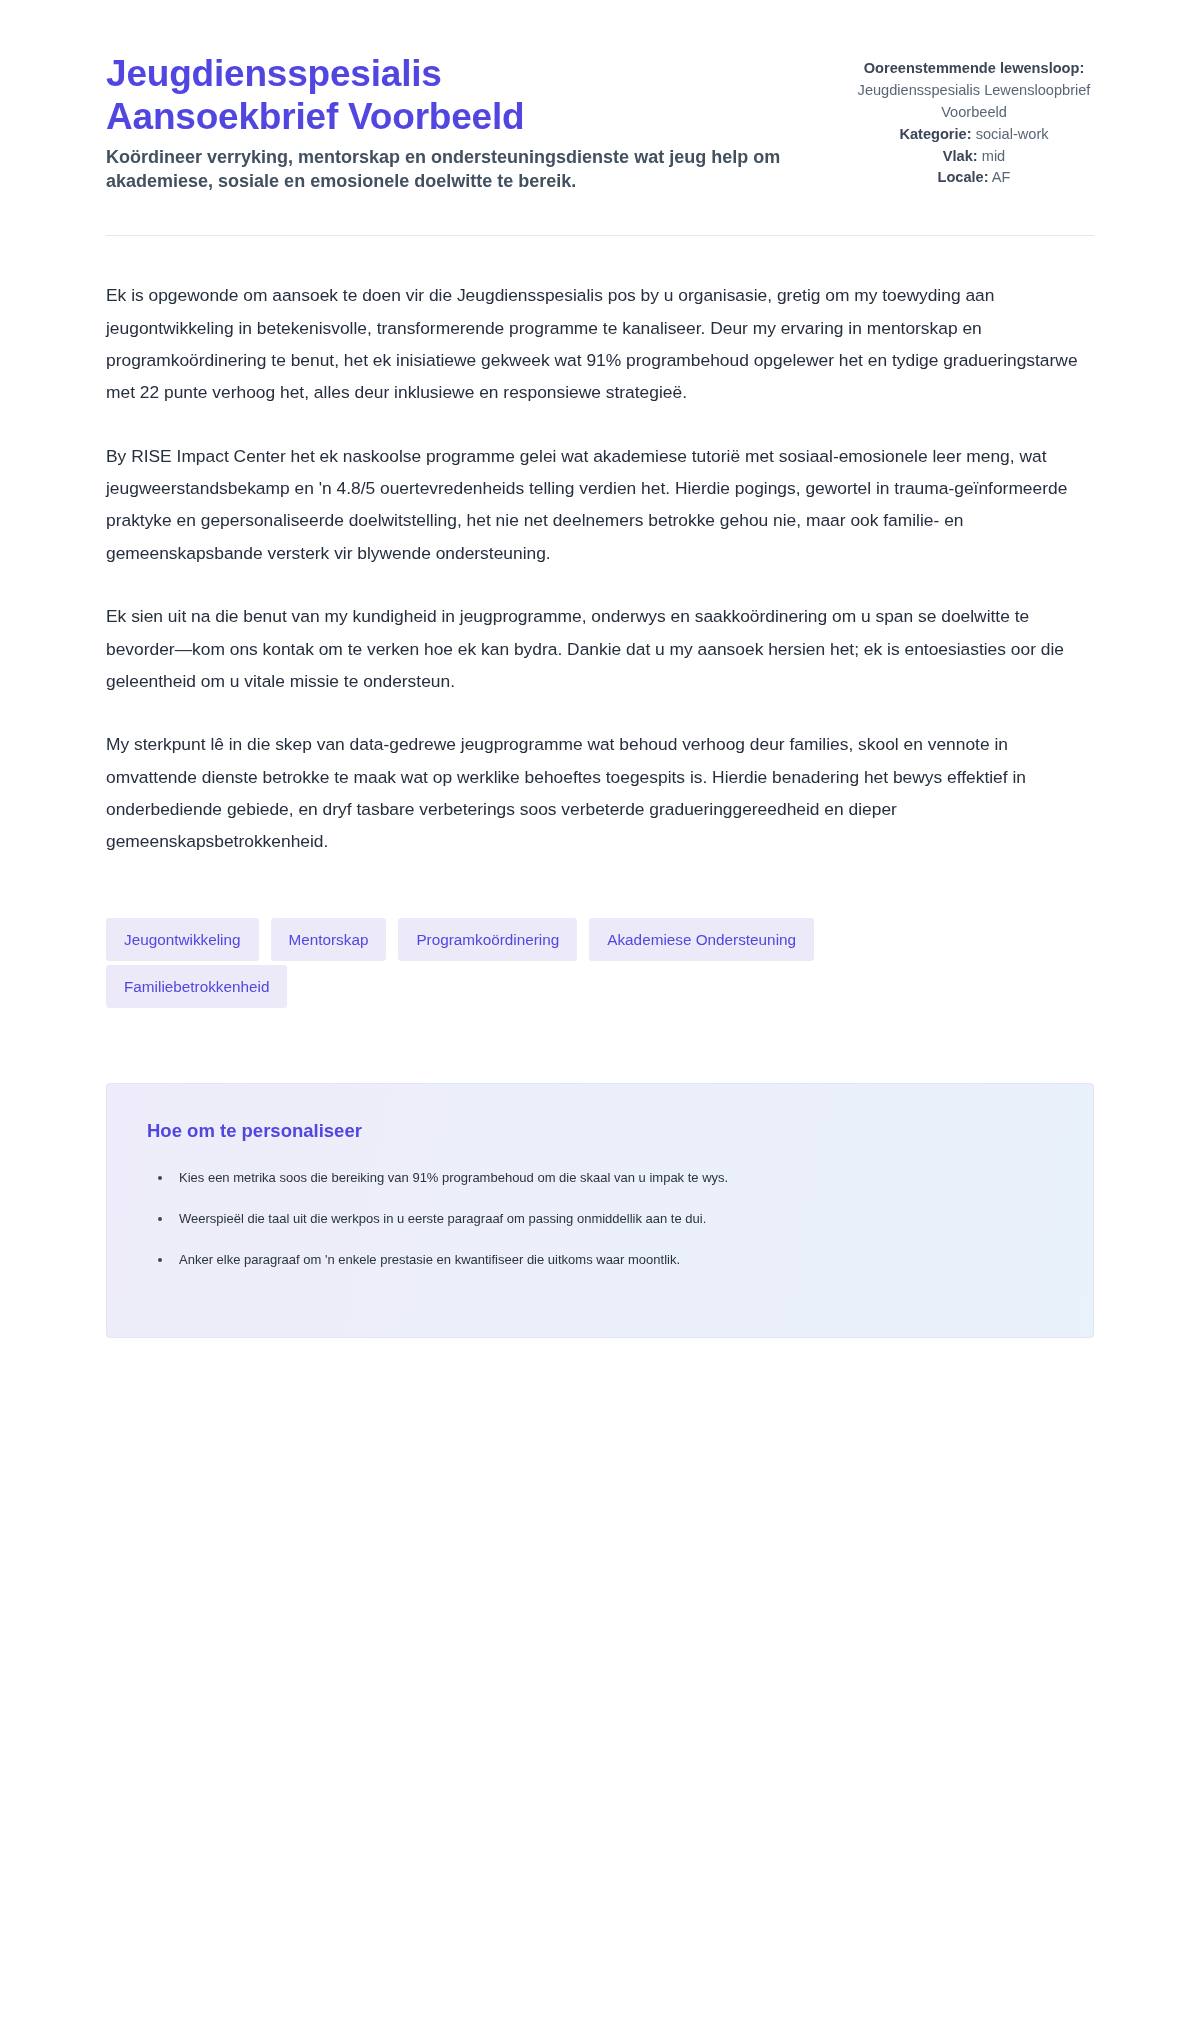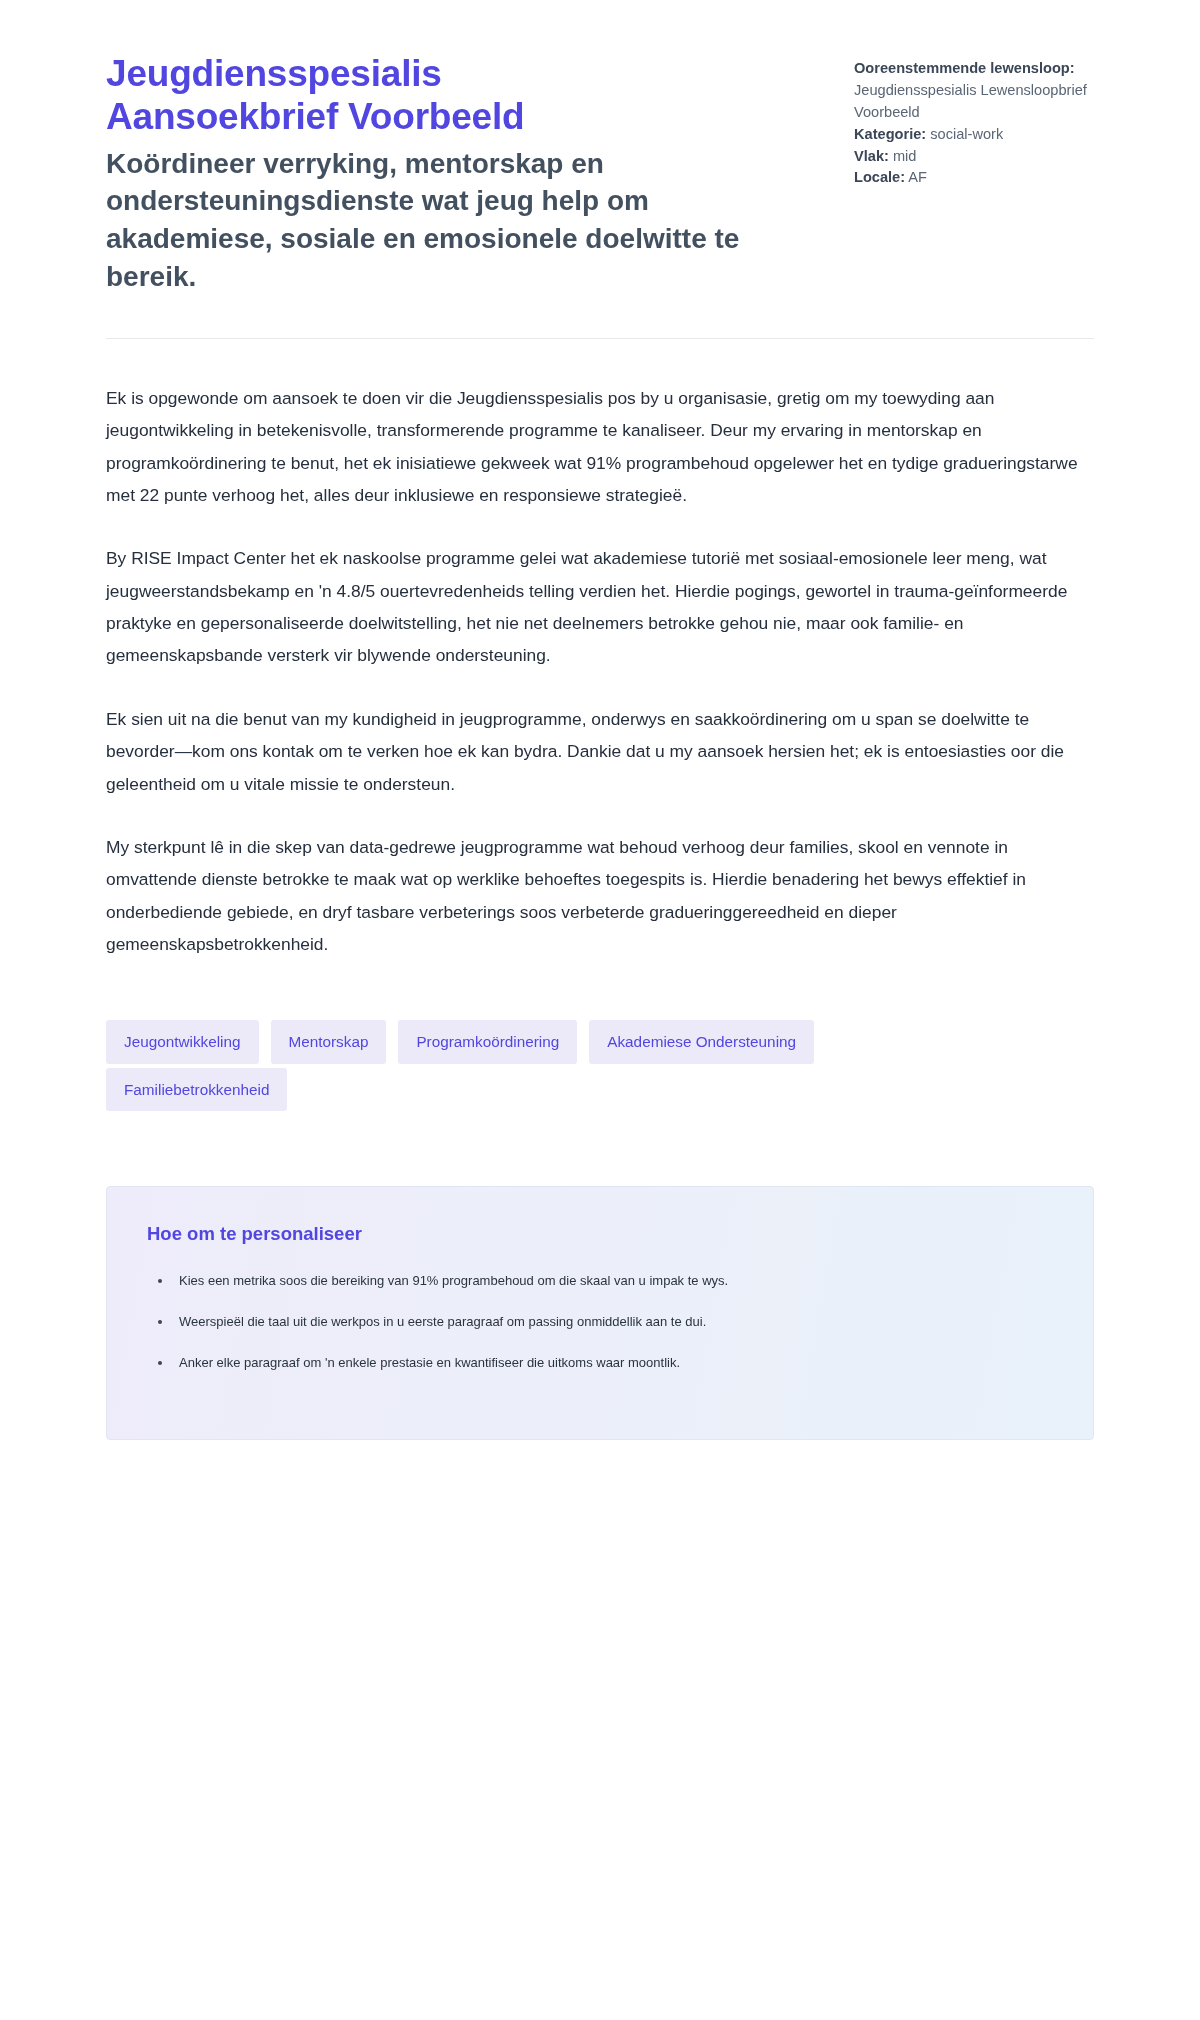--- a/index.html
+++ b/index.html
@@ -36,31 +36,31 @@
   .doc-title {
     font-size: 37px;
     line-height: 1.17;
     font-weight: 700;
     color: #5146e0;
     margin: 0 0 6px 0;
     letter-spacing: -0.2px;
     max-width: 540px;
   }
   .doc-subtitle {
-    font-size: 28px;
+    font-size: 18px;
     line-height: 1.35;
     font-weight: 700;
     color: #42505f;
     margin: 0;
     max-width: 690px;
   }
   .header-right {
     flex: 0 0 auto;
     width: 240px;
-    text-align: left;
+    text-align: center;
     padding-top: 6px;
     font-size: 14.6px;
     line-height: 1.5;
     color: #5a6575;
   }
   .meta-strong {
     font-weight: 700;
     color: #3b4657;
   }
   .meta-line { display: block; }

